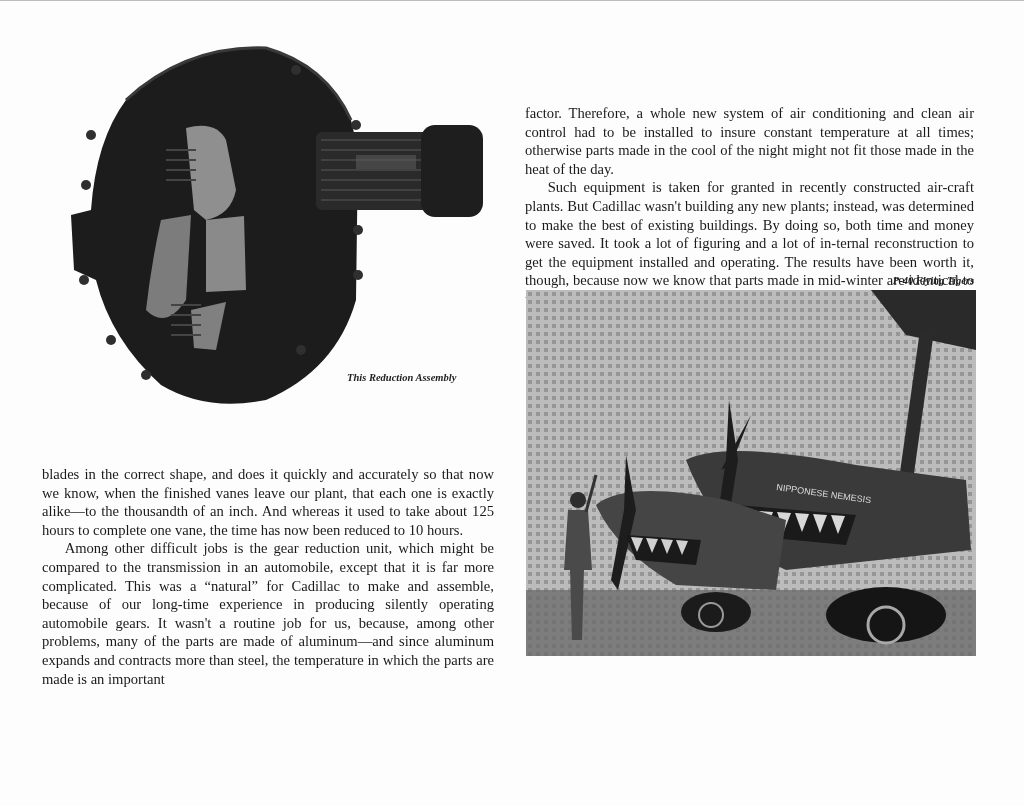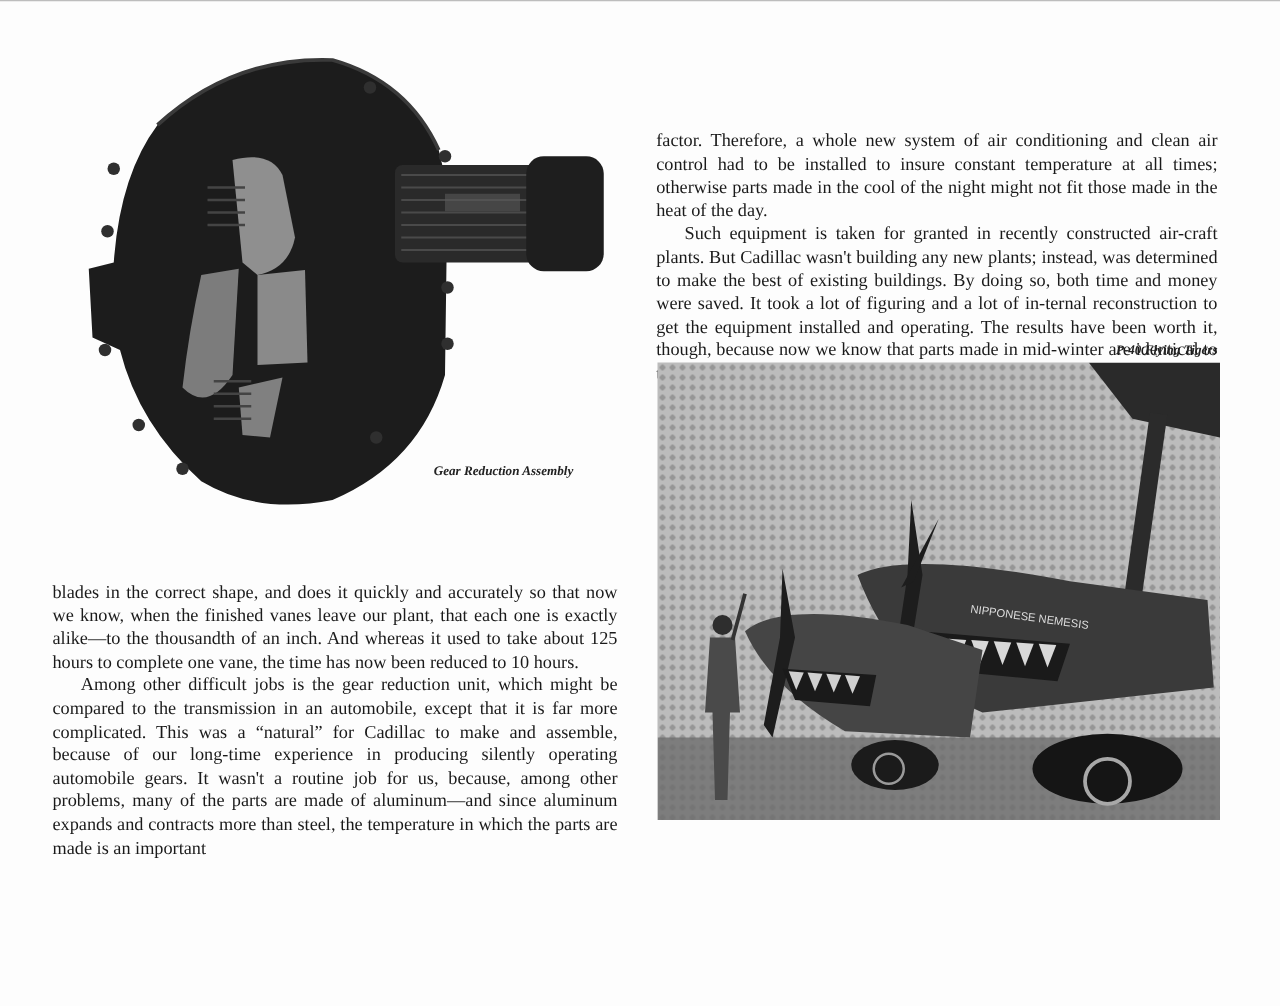--- a/index.html
+++ b/index.html
@@ -85,21 +85,21 @@
       <line x1="255" y1="120" x2="365" y2="120"></line>
         <line x1="255" y1="130" x2="365" y2="130"></line>
       <line x1="255" y1="140" x2="365" y2="140"></line>
         <line x1="255" y1="150" x2="365" y2="150"></line>
       <line x1="255" y1="160" x2="365" y2="160"></line>
     </g>
     <rect x="355" y="85" width="62" height="92" rx="14" fill="#1e1e1e"></rect>
     <rect x="290" y="115" width="60" height="14" fill="#5a5a5a" opacity="0.6"></rect>
   </svg>
 </div>
-<div id="gear-caption" class="caption">Gear Reduction Assembly</div>
+<div id="gear-caption" class="caption">This Reduction Assembly</div>
 
 <div id="right-col" class="col">
   <p class="last">factor. Therefore, a whole new system of air conditioning and clean air control had to be installed to insure constant temperature at all times; otherwise parts made in the cool of the night might not fit those made in the heat of the day.</p>
   <p class="indent">Such equipment is taken for granted in recently constructed air-craft plants. But Cadillac wasn't building any new plants; instead, was determined to make the best of existing buildings. By doing so, both time and money were saved. It took a lot of figuring and a lot of in-ternal reconstruction to get the equipment installed and operating. The results have been worth it, though, because now we know that parts made in mid-winter are identical to those made in summer, and</p>
 </div>
 
 <div id="plane-caption" class="caption">P-40 Flying Tigers</div>
 
 <div id="plane-photo">
   <div class="halftone"></div>

